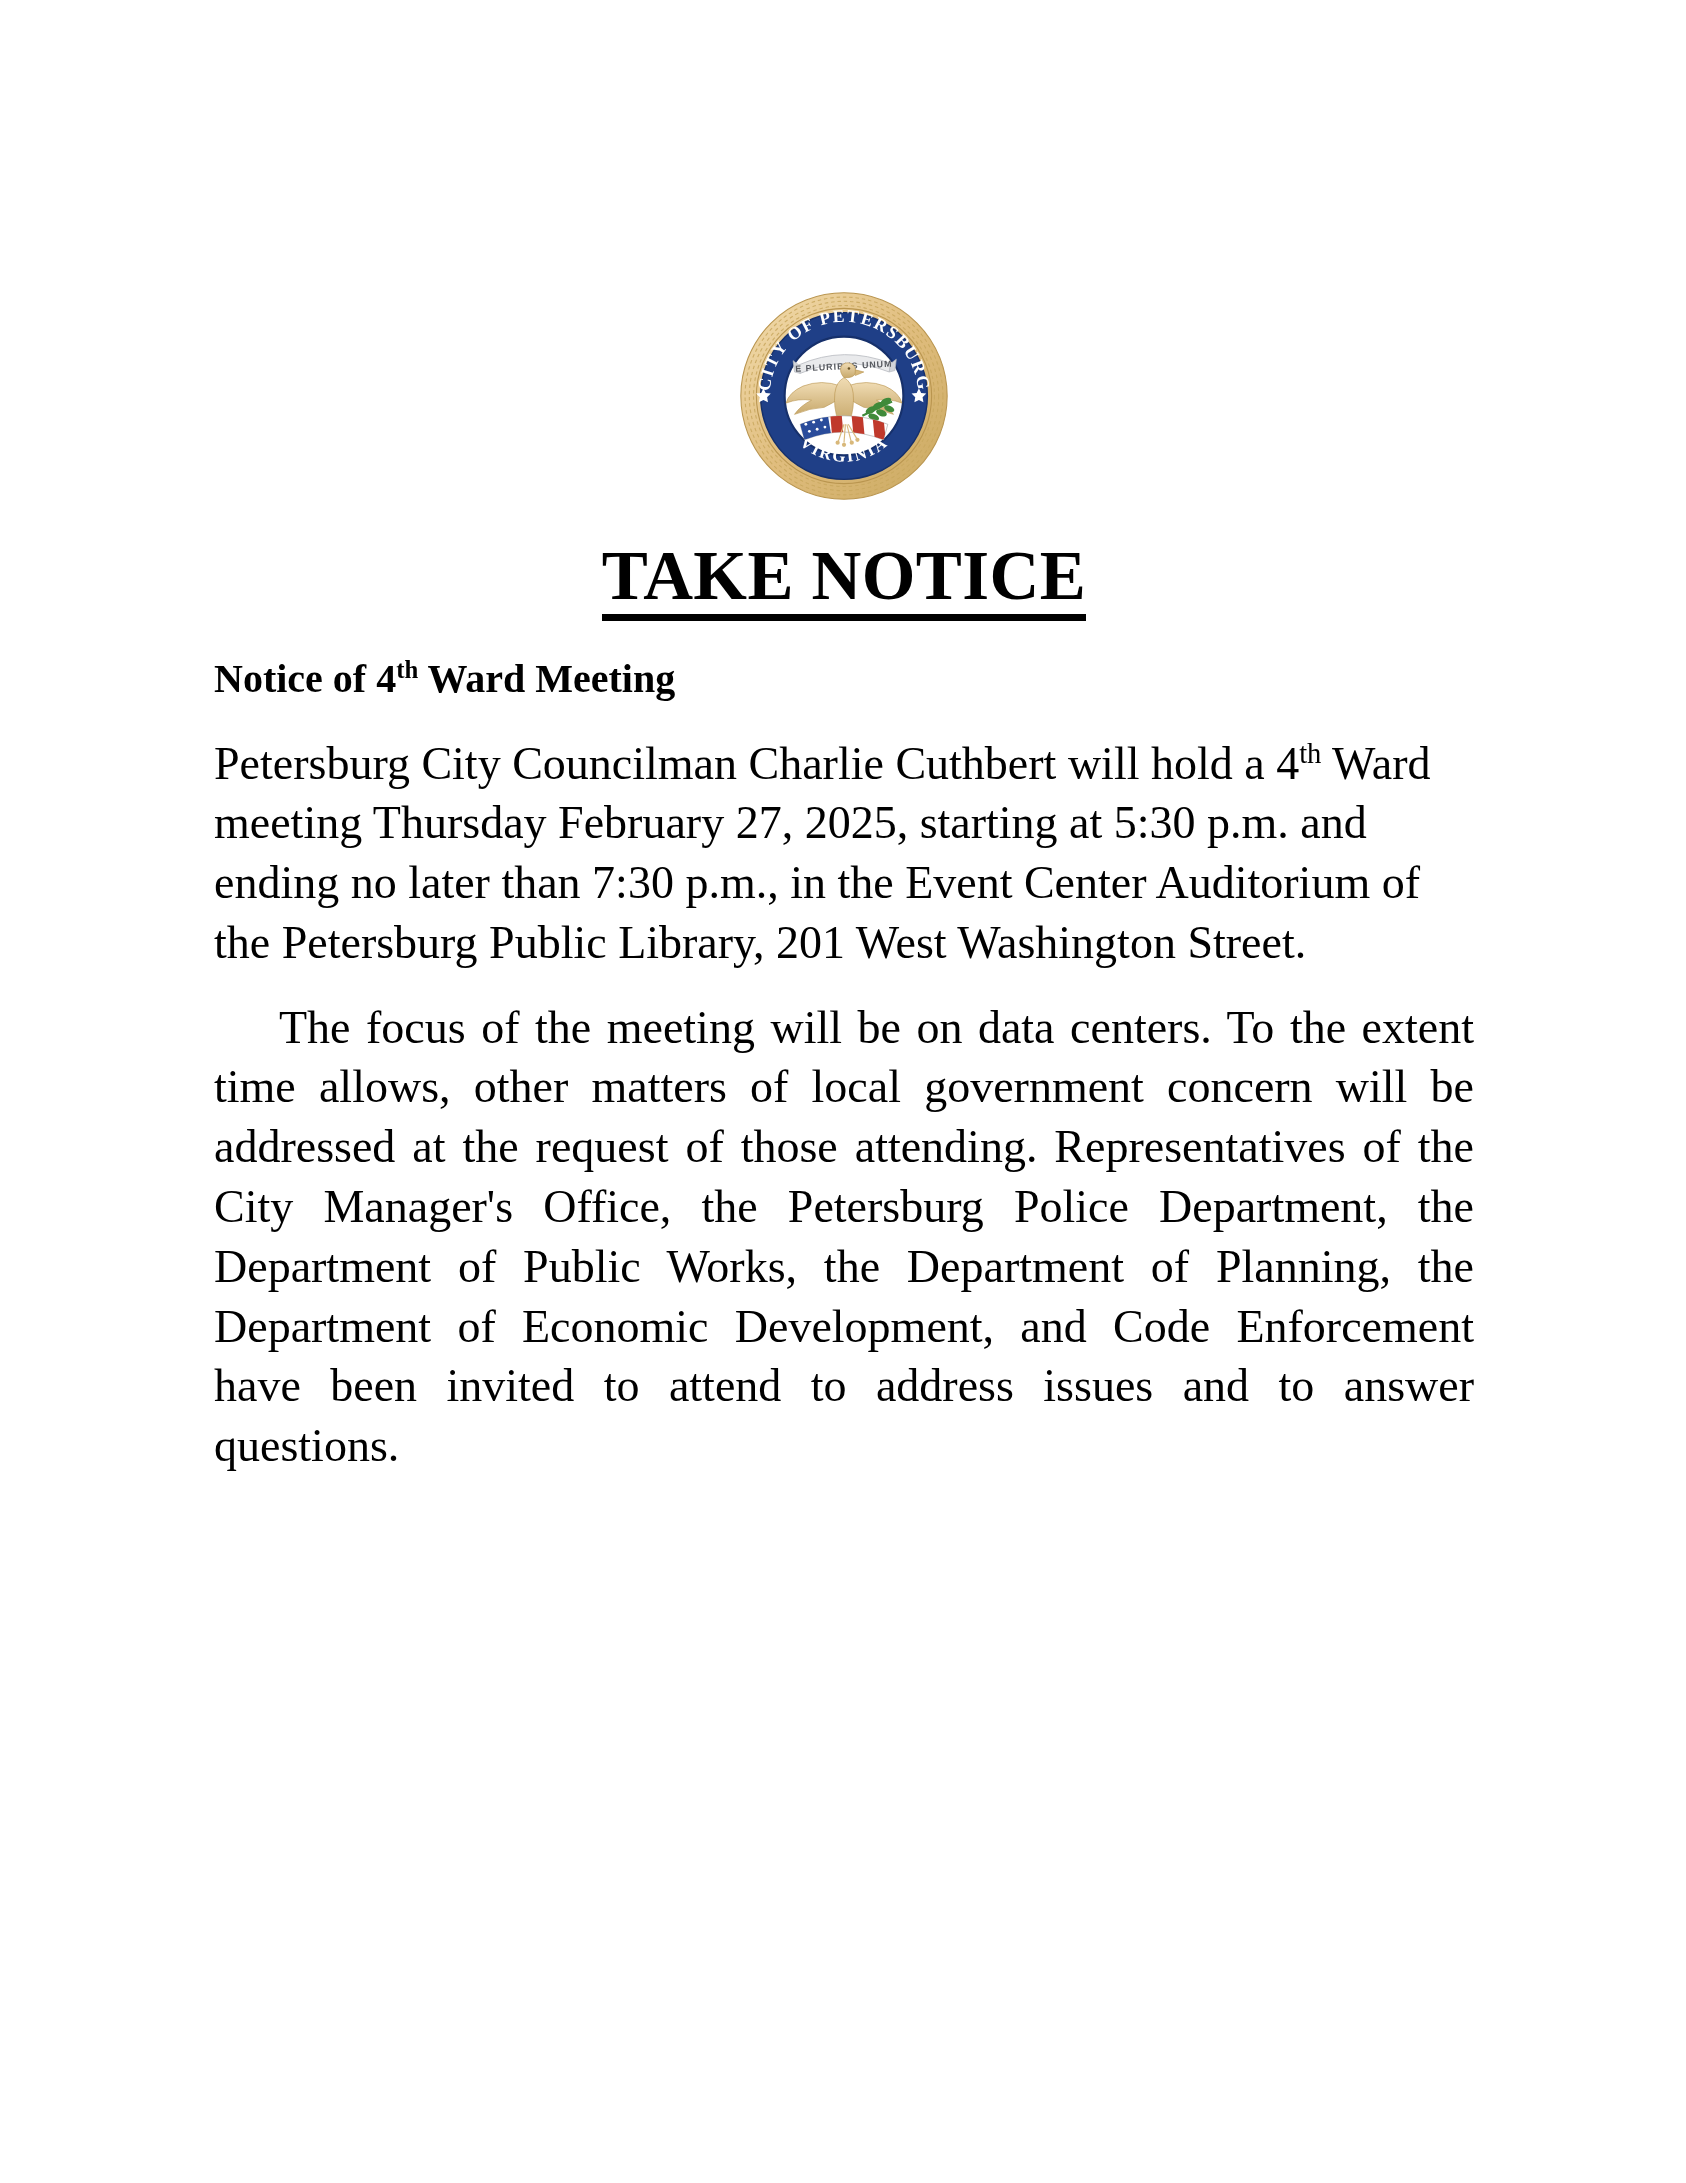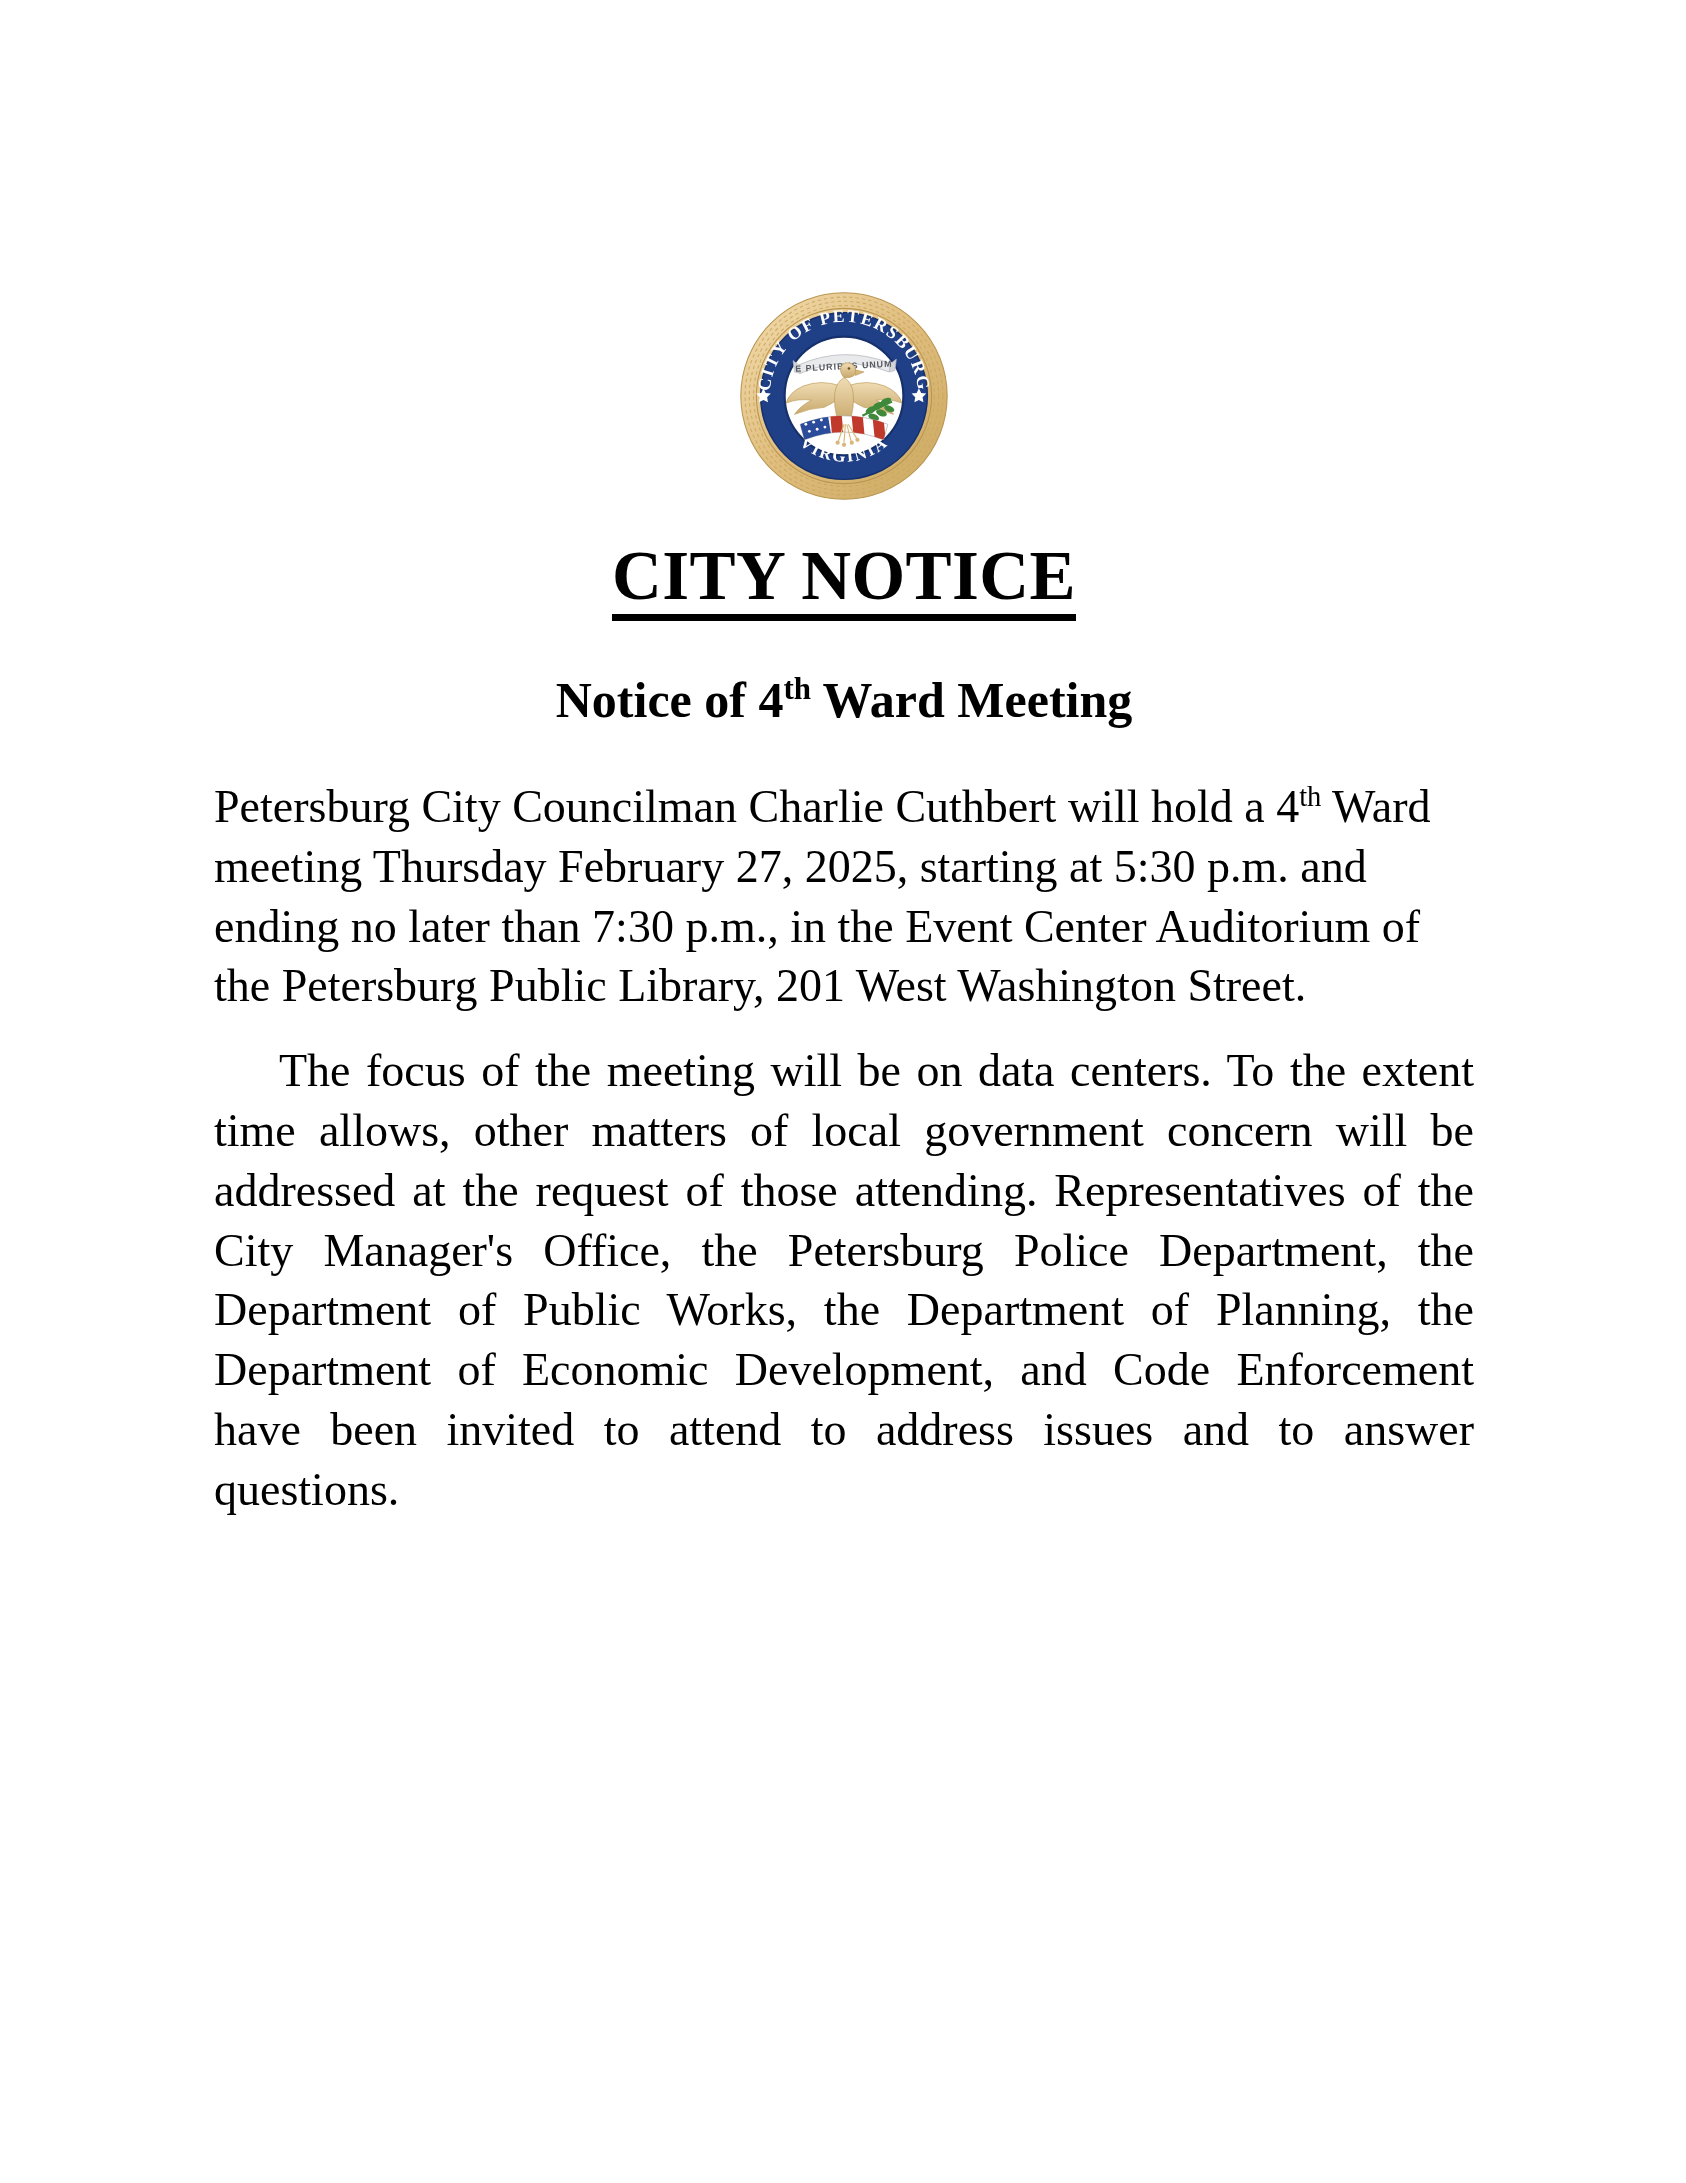--- a/index.html
+++ b/index.html
@@ -46,24 +46,23 @@
     margin: 0;
     padding-top: 40px;
     letter-spacing: 0.4px;
   }
   .title .u {
     border-bottom: 7.6px solid #000;
     padding-bottom: 2.5px;
     display: inline-block;
   }
   .subtitle {
-    text-align: center;
-    font-size: 50px;
+    font-size: 40px;
     font-weight: bold;
-    margin: 16px;
+    margin: 0;
     padding-top: 35px;
     line-height: 1.15;
   }
   sup {
     font-size: 0.62em;
     vertical-align: super;
     line-height: 0;
   }
 
   
@@ -197,21 +196,21 @@
           <g fill="#d8b87a">
             <circle cx="141" cy="216" r="3"></circle>
             <circle cx="150" cy="219" r="3"></circle>
             <circle cx="161" cy="216" r="3"></circle>
             <circle cx="169" cy="212" r="3"></circle>
           </g>
         </g>
       </svg>
     </div>
 
-    <h1 class="title"><span class="u">CITY NOTICE</span></h1>
+    <h1 class="title"><span class="u">TAKE NOTICE</span></h1>
 
     <h2 class="subtitle"><span>Notice of 4</span><sup>th</sup><span> Ward Meeting</span></h2>
 
     <p class="body-text"><span>Petersburg City Councilman Charlie Cuthbert will hold a 4</span><sup>th</sup><span> Ward meeting Thursday February 27, 2025, starting at 5:30 p.m. and ending no later than 7:30 p.m., in the Event Center Auditorium of the Petersburg Public Library, 201 West Washington Street.</span></p>
 
     <p class="body-text justify"><span class="indent"></span><span>The focus of the meeting will be on data centers.  To the extent time allows, other matters of local government concern will be addressed at the request of those attending. Representatives of the City Manager's Office, the Petersburg Police Department, the Department of Public Works, the Department of Planning, the Department of Economic Development, and Code Enforcement have been invited to attend to address issues and to answer questions.</span></p>
 
 
   </div>
 </div>

